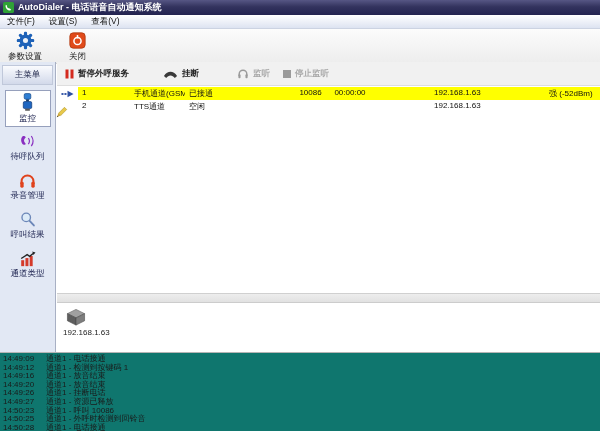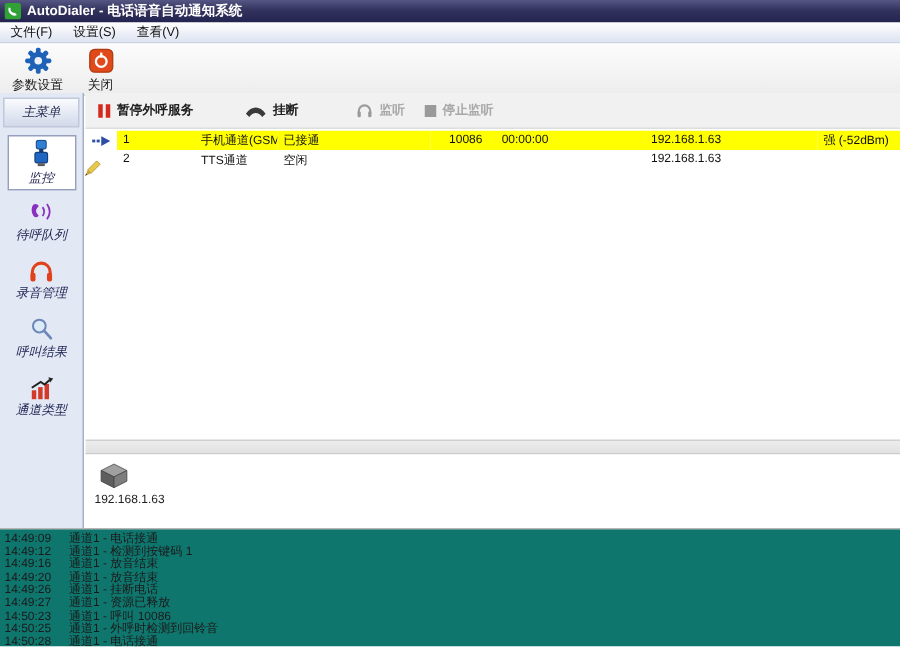--- a/index.html
+++ b/index.html
@@ -12,23 +12,23 @@
   .menubar{position:absolute;top:15px;left:0;right:0;height:13px;
     background:linear-gradient(180deg,#ffffff,#dde3f1);border-bottom:1px solid #ccd3e2;
     display:flex;align-items:center;font-size:8.5px;color:#111;}
   .menu-item{padding:0 7px;height:100%;display:flex;align-items:center;cursor:default;}
   .topbar{position:absolute;top:29px;left:0;right:0;height:32px;
     background:linear-gradient(180deg,#fcfcfc,#ededed);border-bottom:1px solid #d6d6d6;
     display:flex;align-items:flex-start;padding:2px 0 0 2px;}
   .tool-btn{width:46px;display:flex;flex-direction:column;align-items:center;gap:1px;
     font-size:8.5px;color:#222;cursor:default;}
   .tool-btn .ticon{height:19px;display:flex;align-items:center;justify-content:center;}
-  .tool-btn.narrow{width:38px;}
+  .tool-btn.narrow{width:38px;align-items:flex-end;}
   .sidebar{position:absolute;top:62px;left:0;width:56px;height:290px;background:#e2e8f4;
-    border-right:1px solid #a8b0c4;box-sizing:border-box;font-style:italic;}
+    border-right:1px solid #a8b0c4;box-sizing:border-box;}
   .sidebar-header{height:18px;margin:3px 2px 5px 2px;
     background:linear-gradient(180deg,#fafbfe,#d2d9ea);border:1px solid #c0c8da;
     display:flex;align-items:center;justify-content:center;font-size:8.5px;color:#232a4e;}
   .side-item{width:44px;margin:0 auto 2px;height:35px;display:flex;flex-direction:column;
     align-items:center;justify-content:center;gap:1px;font-size:8.5px;color:#1d2350;
     border:1px solid transparent;white-space:nowrap;cursor:default;}
   .side-item.selected{background:#fff;border-color:#96a0bc;text-align:center;}
   .main{position:absolute;left:57px;top:62px;right:0;height:290px;background:#fff;}
   .chtoolbar{position:absolute;top:0;left:0;right:0;height:24px;background:#f1f1f1;
     border-bottom:1px solid #dedede;display:flex;align-items:center;padding-left:8px;box-sizing:border-box;}

